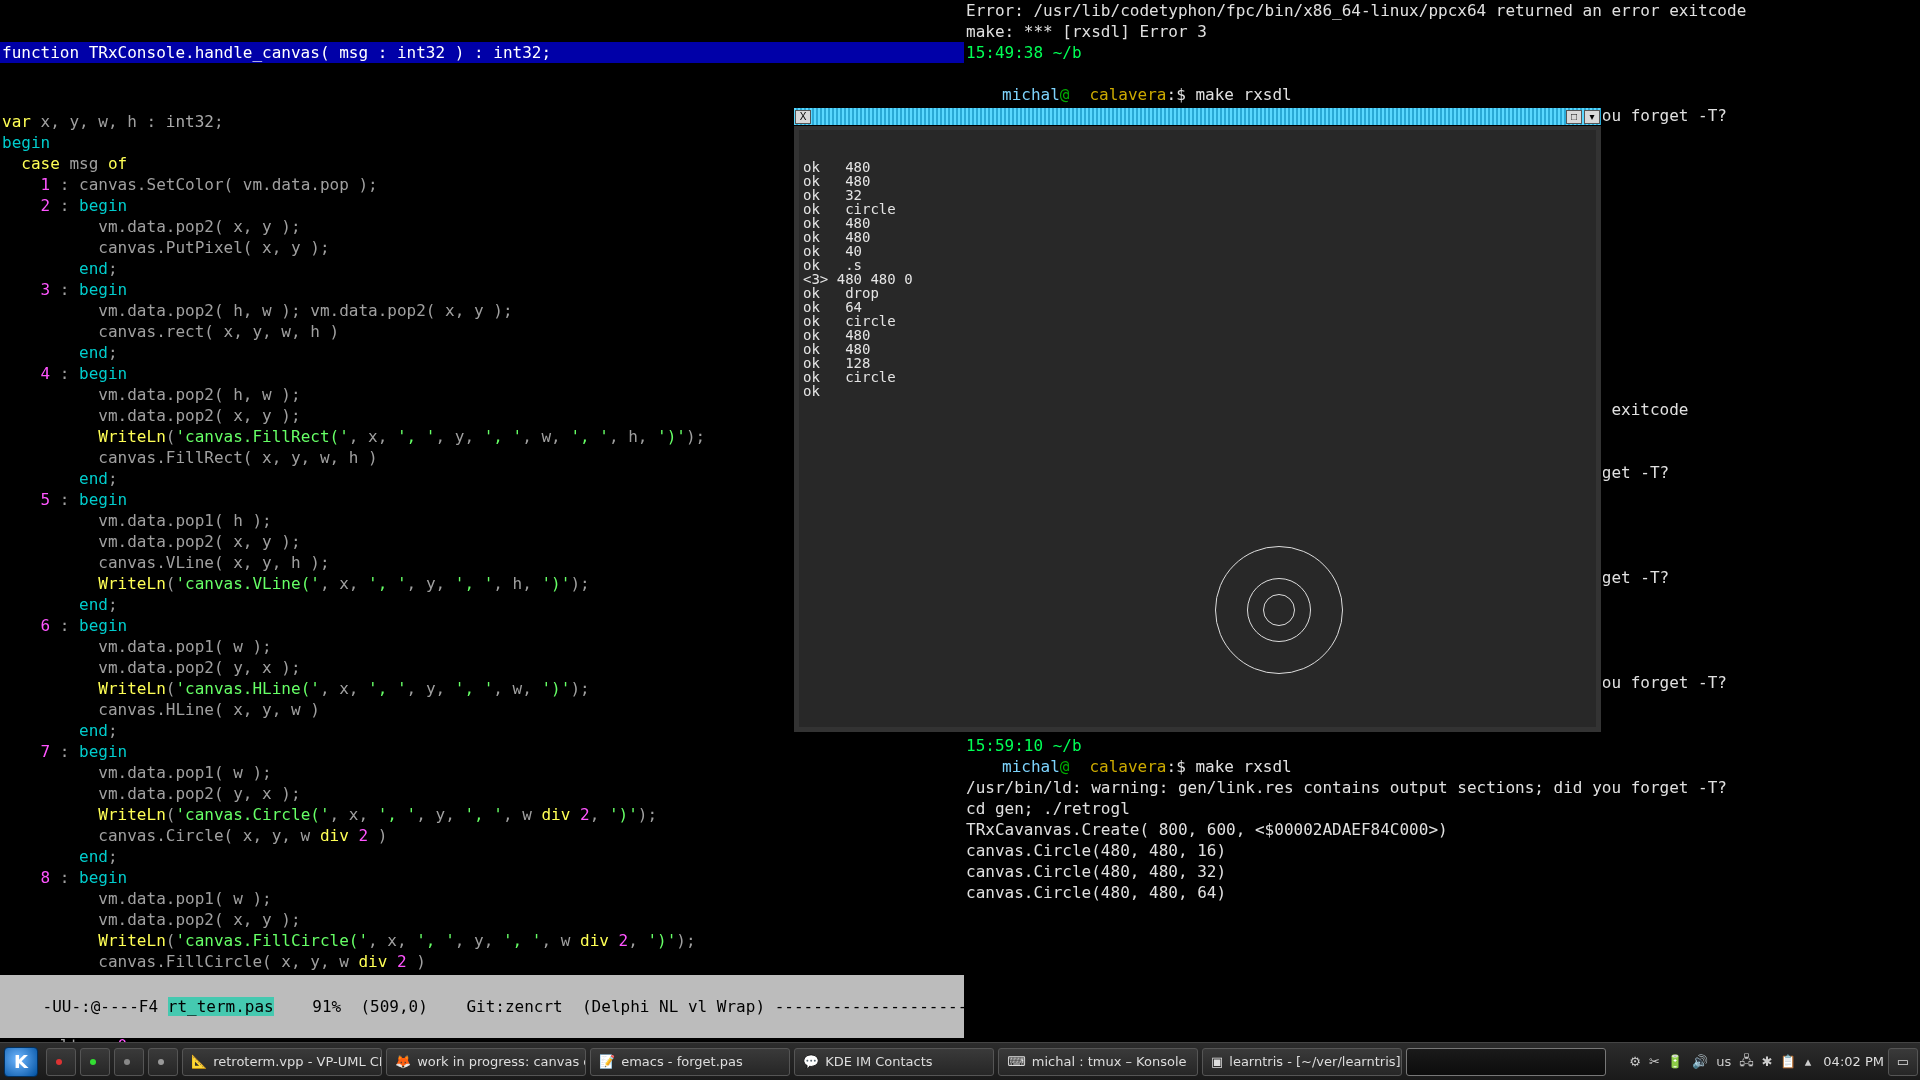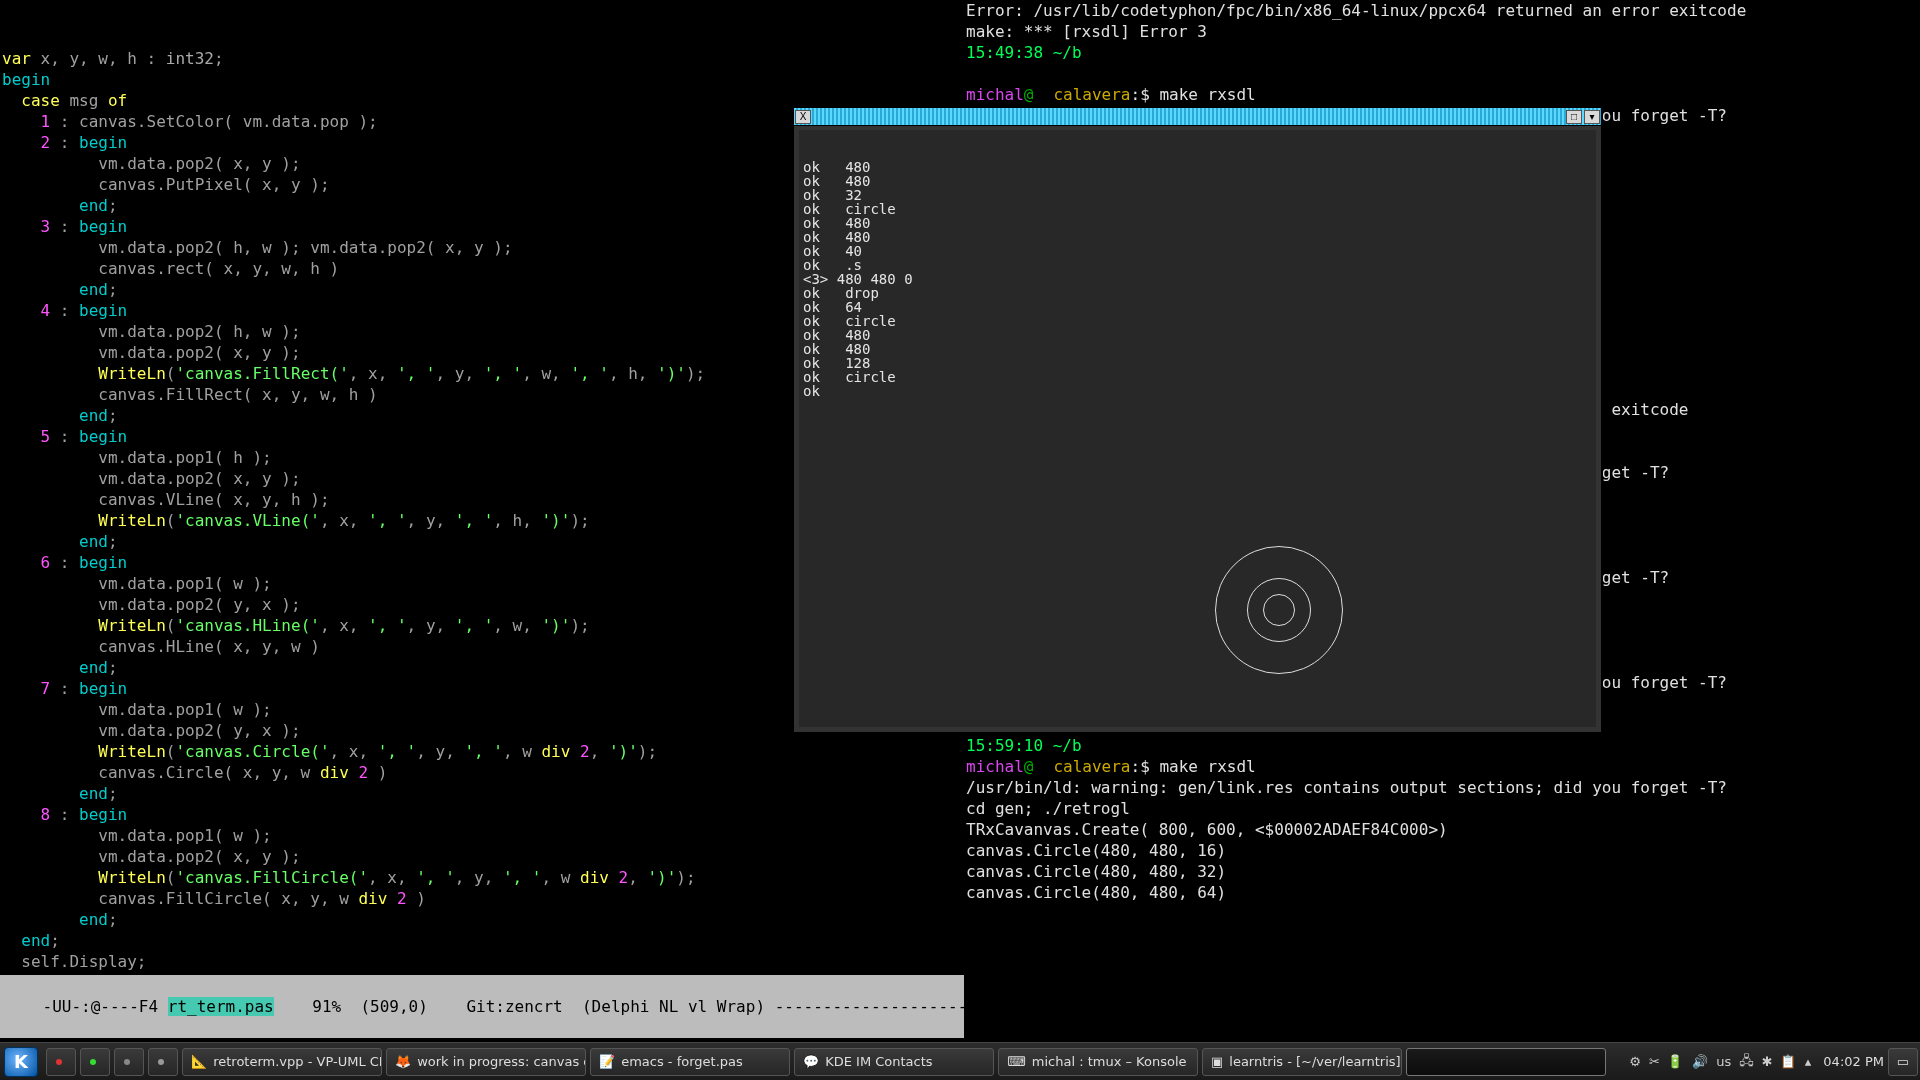--- a/index.html
+++ b/index.html
@@ -52,21 +52,21 @@
   left: 964px; top: 0;
   width: 956px;
   height: 1040px;
   background: #000;
   color: #bcbcbc;
   white-space: pre;
   line-height: 21px;
   font-size: 16px;
   padding: 0 2px;
 }
-.t-red   { color: #d946ef; }
+.t-red   { color: #7dd3fc; margin-left: 36px; }
 .t-green { color: #00aa00; }
 .t-greenb{ color: #00ff55; }
 .t-white { color: #e0e0e0; }
 .t-yellow{ color: #ccaa00; margin-left: 20px; }
 
 
 .sdl-window {
   position: absolute;
   left: 792px; top: 106px;
   width: 811px; height: 628px;
@@ -165,20 +165,21 @@
   color:#ccc;
 }
 .tray span { font-size:13px; }
 .clock { font-size: 13px; margin: 0 2px; white-space: nowrap;}
 .dot { width:6px;height:6px;border-radius:50%;display:inline-block;margin-right:4px; }
 </style>
 </head>
 <body>
 
 <div class="editor">
+  <div class="editor-header">function TRxConsole.handle_canvas( msg : int32 ) : int32;</div>
   <div class="code" id="code-body"><span class="kw">var</span> x, y, w, h : <span class="type">int32</span>;
 <span class="kw"><span class="cmt">begin</span></span>
   <span class="kw">case</span> msg <span class="kw">of</span>
     <span class="num">1</span> : canvas.SetColor( vm.data.pop );
     <span class="num">2</span> : <span class="kw"><span class="cmt">begin</span></span>
           vm.data.pop2( x, y );
           canvas.PutPixel( x, y );
         <span class="kw"><span class="cmt">end</span></span>;
     <span class="num">3</span> : <span class="kw"><span class="cmt">begin</span></span>
           vm.data.pop2( h, w ); vm.data.pop2( x, y );

